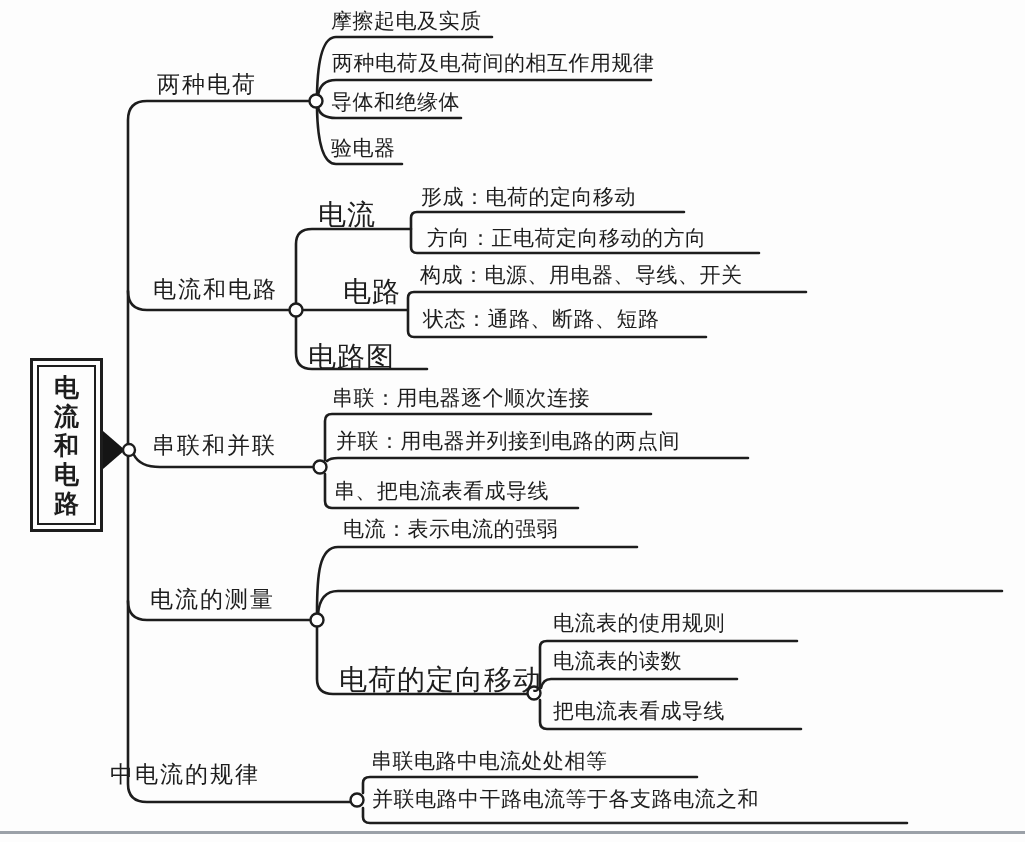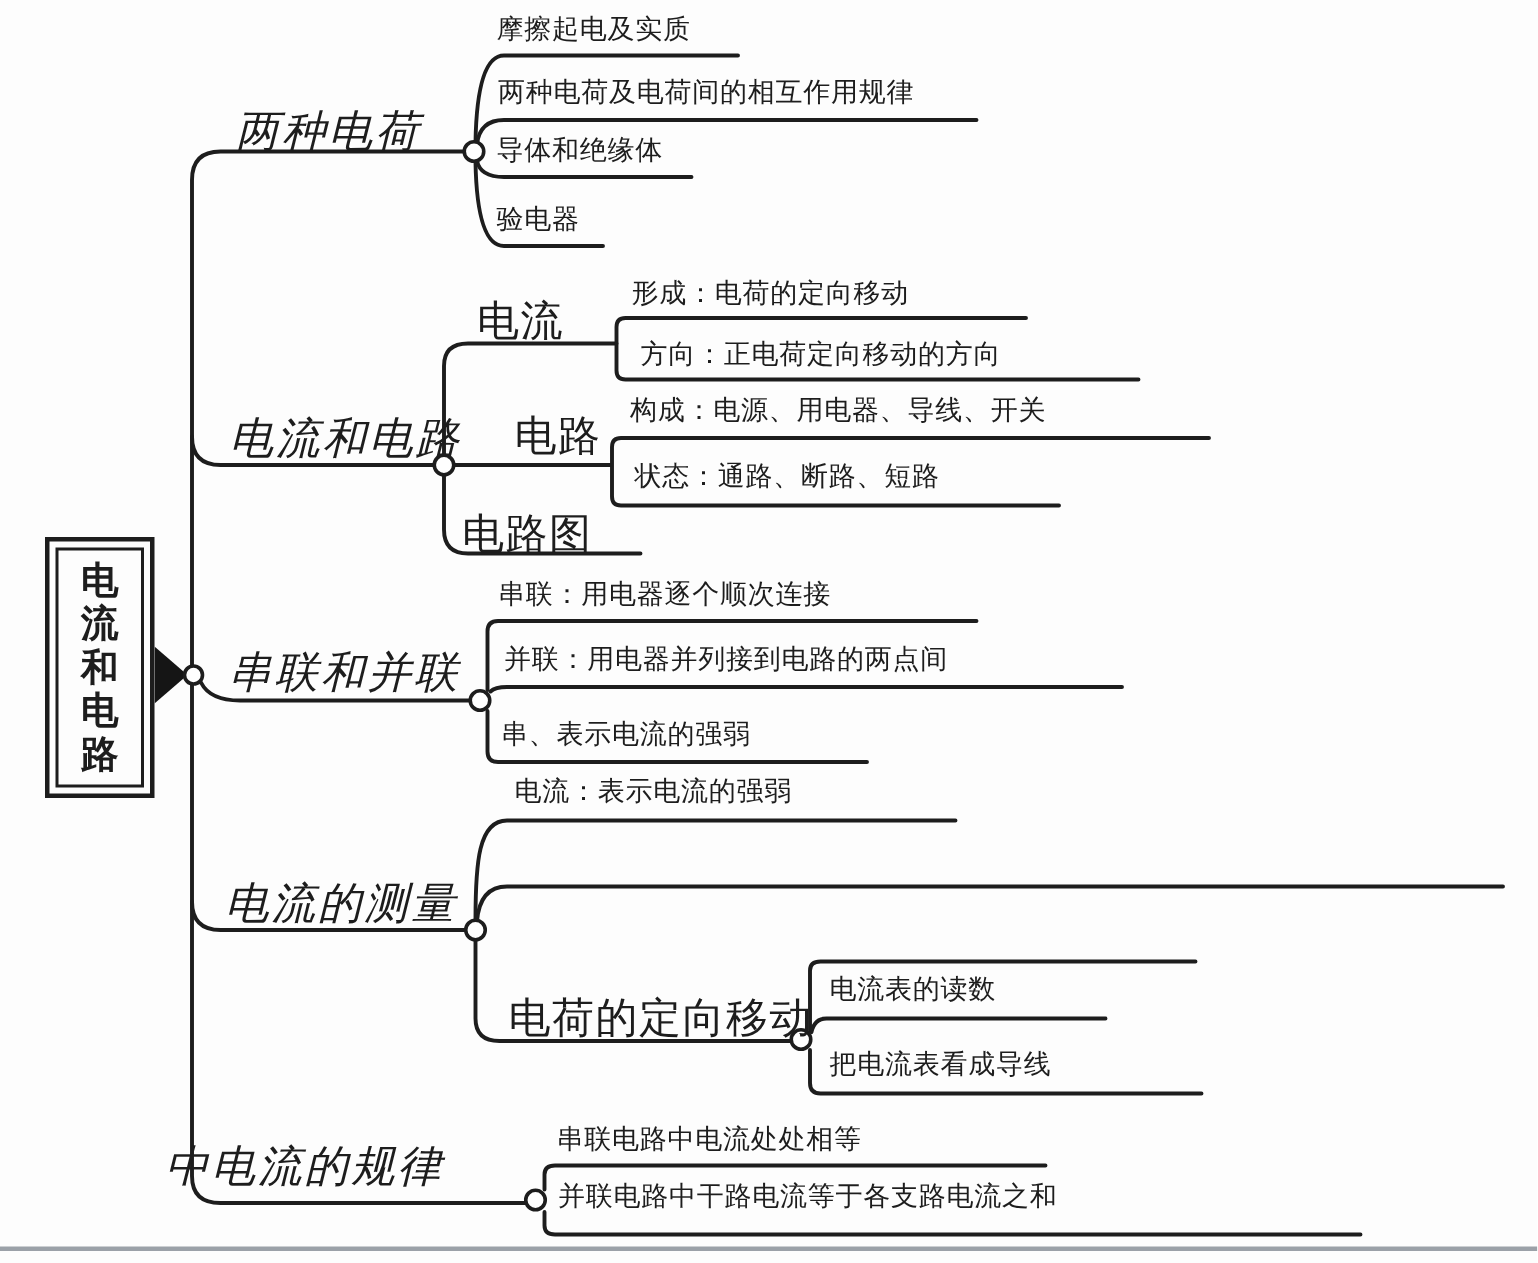--- a/index.html
+++ b/index.html
@@ -2,24 +2,24 @@
 <html><head>
 <meta charset="utf-8">
 <style>
   html,body{margin:0;padding:0;background:#ffffff;}
   .stage{
     position:relative;width:1025px;height:842px;background:#fdfdfd;overflow:hidden;
     font-family:"Liberation Serif","DejaVu Serif",serif;color:#1d1d1d;
   }
   .stage svg{position:absolute;left:0;top:0;}
   .t{
-    position:absolute;white-space:nowrap;font-size:18px;line-height:1.15;
+    position:absolute;white-space:nowrap;font-size:21px;line-height:1.15;
     letter-spacing:0.5px;color:#1d1d1d;
   }
-  .branch-label{font-size:29px;letter-spacing:2px;font-style:italic;}
+  .branch-label{font-size:23px;letter-spacing:2px;}
   .sub-label{font-size:28px;letter-spacing:1px;}
   .root{
     position:absolute;left:30px;top:358px;width:73px;height:174px;
     border:3px solid #1d1d1d;box-sizing:border-box;background:#fdfdfd;
   }
   .root-inner{
     position:absolute;left:4px;top:4px;right:4px;bottom:4px;
     border:2px solid #1d1d1d;display:flex;align-items:center;justify-content:center;
   }
   .root-text{
@@ -95,25 +95,26 @@
   <div class="t" style="left:421px;top:185px">形成：电荷的定向移动</div>
   <div class="t" style="left:427px;top:226px">方向：正电荷定向移动的方向</div>
   <div class="t sub-label" style="left:343px;top:276px">电路</div>
   <div class="t" style="left:420px;top:263px">构成：电源、用电器、导线、开关</div>
   <div class="t" style="left:423px;top:307px">状态：通路、断路、短路</div>
   <div class="t sub-label" style="left:308px;top:341px">电路图</div>
 
   <div class="t branch-label" style="left:152px;top:433px">串联和并联</div>
   <div class="t" style="left:332px;top:386px">串联：用电器逐个顺次连接</div>
   <div class="t" style="left:336px;top:429px">并联：用电器并列接到电路的两点间</div>
-  <div class="t" style="left:334px;top:479px">串、表示电流的强弱</div>
+  <div class="t" style="left:334px;top:479px">串、把电流表看成导线</div>
 
   <div class="t branch-label" style="left:150px;top:587px">电流的测量</div>
   <div class="t" style="left:343px;top:517px">电流：表示电流的强弱</div>
   <div class="t sub-label" style="left:339px;top:664px">电荷的定向移动</div>
+  <div class="t" style="left:553px;top:611px">电流表的使用规则</div>
   <div class="t" style="left:553px;top:649px">电流表的读数</div>
   <div class="t" style="left:553px;top:699px">把电流表看成导线</div>
 
   <div class="t branch-label" style="left:110px;top:762px">中电流的规律</div>
   <div class="t" style="left:371px;top:749px">串联电路中电流处处相等</div>
   <div class="t" style="left:372px;top:787px">并联电路中干路电流等于各支路电流之和</div>
 
   <div class="divider"></div>
 </div>
 

